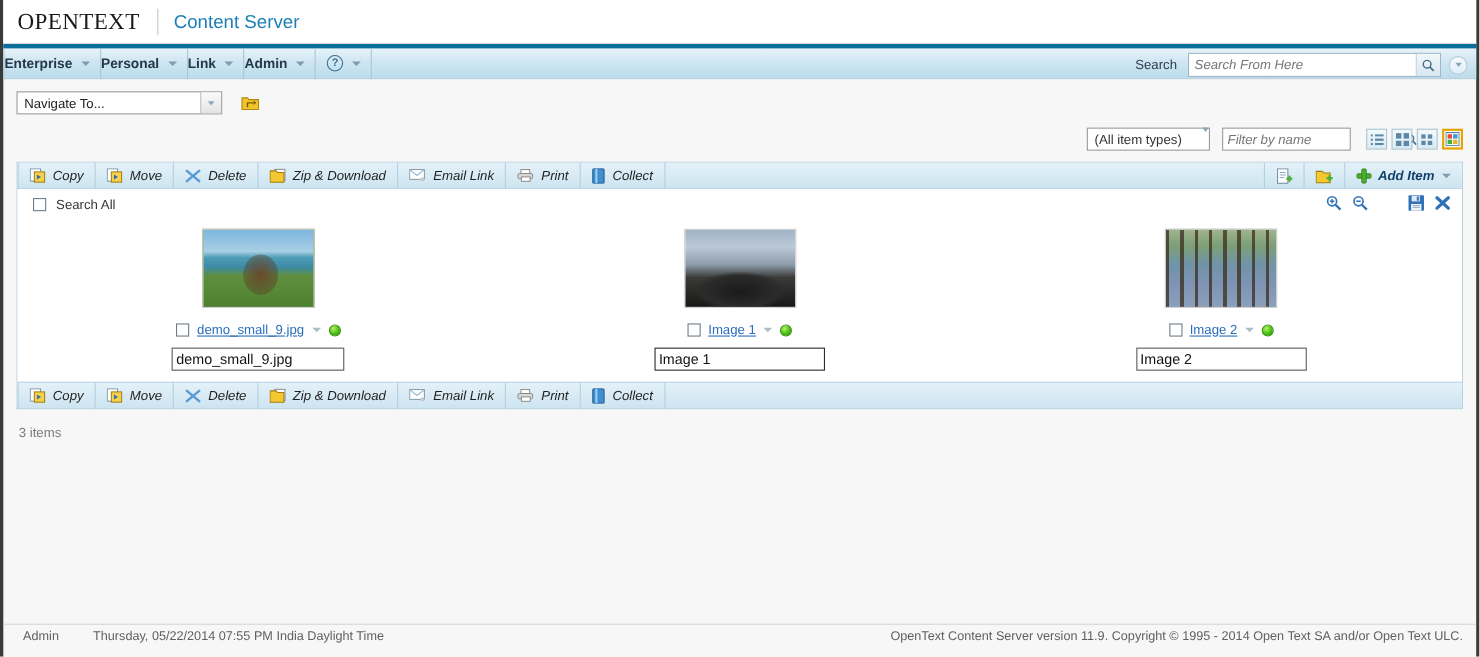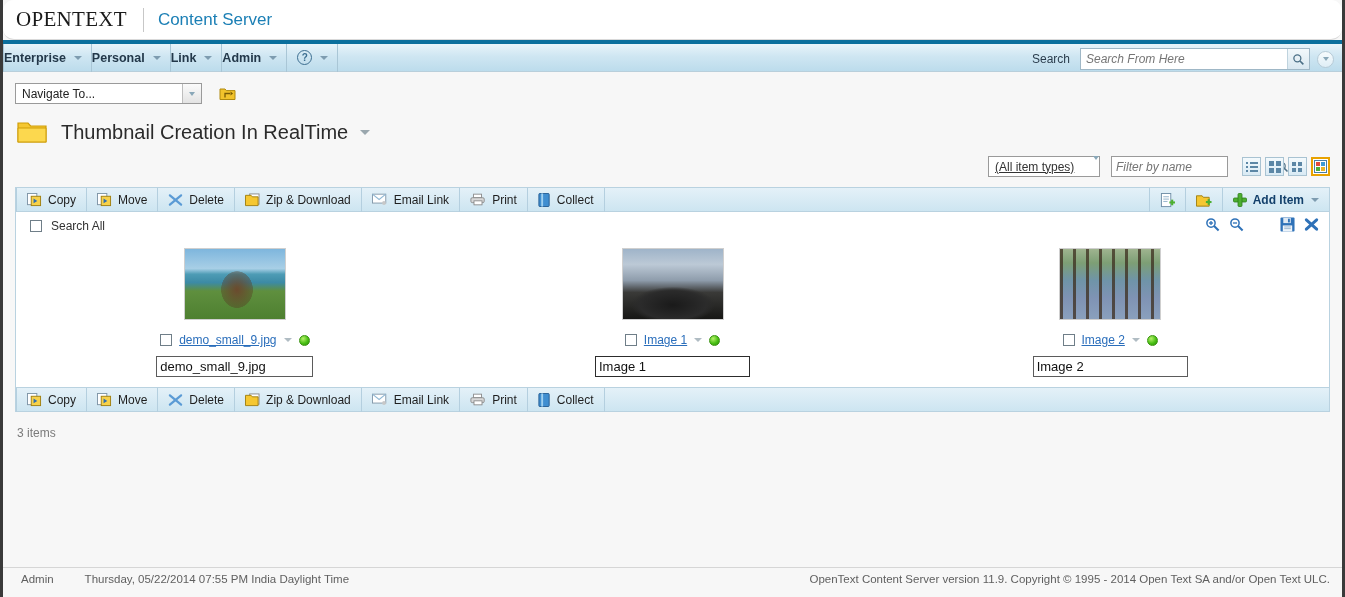--- a/index.html
+++ b/index.html
@@ -21,21 +21,20 @@
   }
 
   
   .brand-bar {
     height: 40px;
     background: #ffffff;
     display: flex;
     align-items: center;
     padding-left: 13px;
     border-bottom: 1px solid #d9d9d9;
-    border-radius: 11px;
   }
   .brand-opentext {
     font-family: "Liberation Serif", serif;
     font-size: 21px;
     letter-spacing: .3px;
     color: #1a1a1a;
     font-variant: small-caps;
     font-weight: 400;
   }
   .brand-sep {
@@ -156,21 +155,21 @@
     border-top:5px solid #9aa7ae;
   }
 
   
   .filter-row {
     display: flex; align-items: center; justify-content: flex-end;
     padding-right: 12px; margin-top: 12px;
   }
   .type-combo {
     width: 112px; height: 21px; border: 1px solid #9a9a9a;
-    background:#fff; display:flex; align-items:center; font-size:12px;text-decoration:underline;
+    background:#fff; display:flex; align-items:center; font-size:12px;
   }
   .type-combo .val { flex:1; padding-left:6px; }
   .filter-box {
     margin-left: 11px; width: 117px; height: 21px;
     border: 1px solid #9a9a9a; background: #fff;
     display: flex; align-items: center;
   }
   .filter-box input {
     border:0;outline:0;flex:1;height:19px;padding:0 4px;
     font-size:12px;font-style:italic;color:#8d8d8d;
@@ -197,20 +196,21 @@
     border-bottom: 1px solid #b9d2e0;
     display: flex; align-items: center;
     position: relative;
   }
   .cmd-bar.bottom { border-bottom: 0; border-top: 1px solid #b9d2e0; }
   .cmd {
     display:flex; align-items:center; height:24px;
     padding: 0 10px; font-size: 12px; color:#1e1e1e;
     border-right: 1px solid #b4cfdf;
     cursor: default;
+    font-style: italic;
   }
   .cmd:first-child { border-left: 1px solid #b4cfdf; }
   .cmd .ci { margin-right: 6px; display:flex; }
   .cmd-right {
     position:absolute; right:0; top:0; height:24px;
     display:flex; align-items:center;
   }
   .cmd-right .cmd { border-right:0; border-left:1px solid #b4cfdf; }
   .add-item { font-weight: bold; color:#13406b; }
 
@@ -365,28 +365,20 @@
     </div>
     <span class="up-folder">
       <svg width="17" height="15" viewBox="0 0 17 15">
         <path d="M1 3 h5 l1.4 1.6 H16 V13.5 H1 Z" fill="#f2c32c" stroke="#b08a10" stroke-width="1"></path>
         <path d="M6 11.5 V7.5 h5" fill="none" stroke="#7a5c06" stroke-width="1.3"></path>
         <path d="M11.5 5.6 l2.6 1.9 l-2.6 1.9 Z" fill="#7a5c06"></path>
       </svg>
     </span>
   </div>
 
-  <div class="title-row">
-    <svg width="30" height="24" viewBox="0 0 30 24">
-      <path d="M1 3 h10 l2.6 3 H29 V22 H1 Z" fill="#f5c731" stroke="#cf9d08" stroke-width="1.2"></path>
-      <path d="M1 8 H29 V22 H1 Z" fill="#fcd84e" stroke="#cf9d08" stroke-width="1"></path>
-    </svg>
-    <span class="title-text">Thumbnail Creation In RealTime</span>
-    <span class="title-caret"></span>
-  </div>
 
   <div class="filter-row">
     <div class="type-combo">
       <span class="val">(All item types)</span>
       <span class="arrow">
         <span class="mini-caret"></span>
       </span>
     </div>
     <div class="filter-box">
       <input type="text" placeholder="Filter by name" style="">

